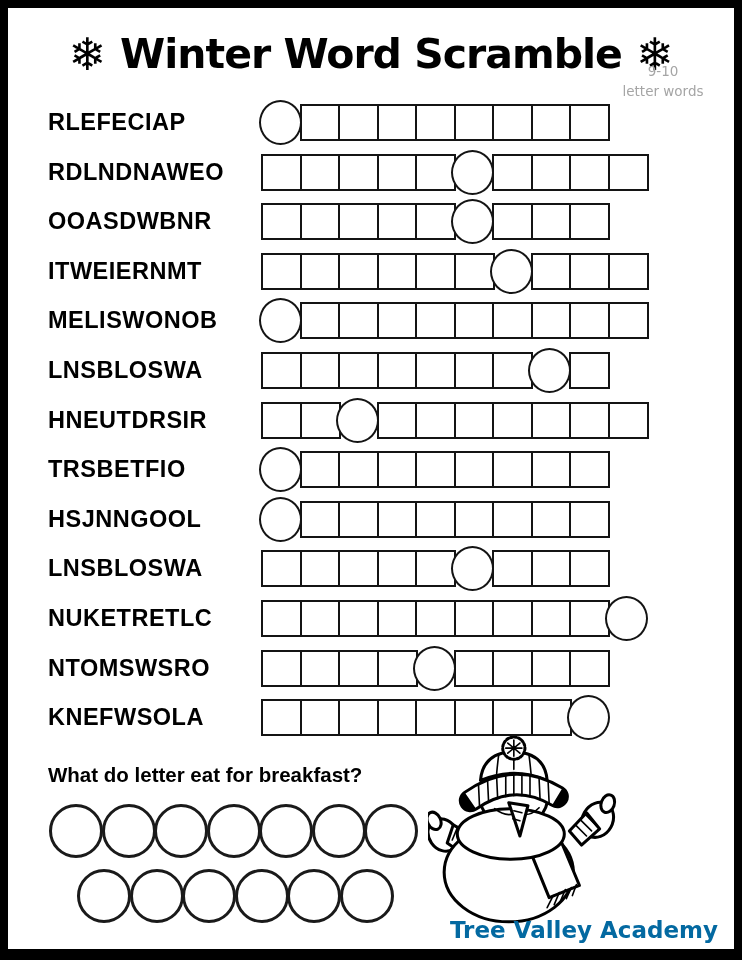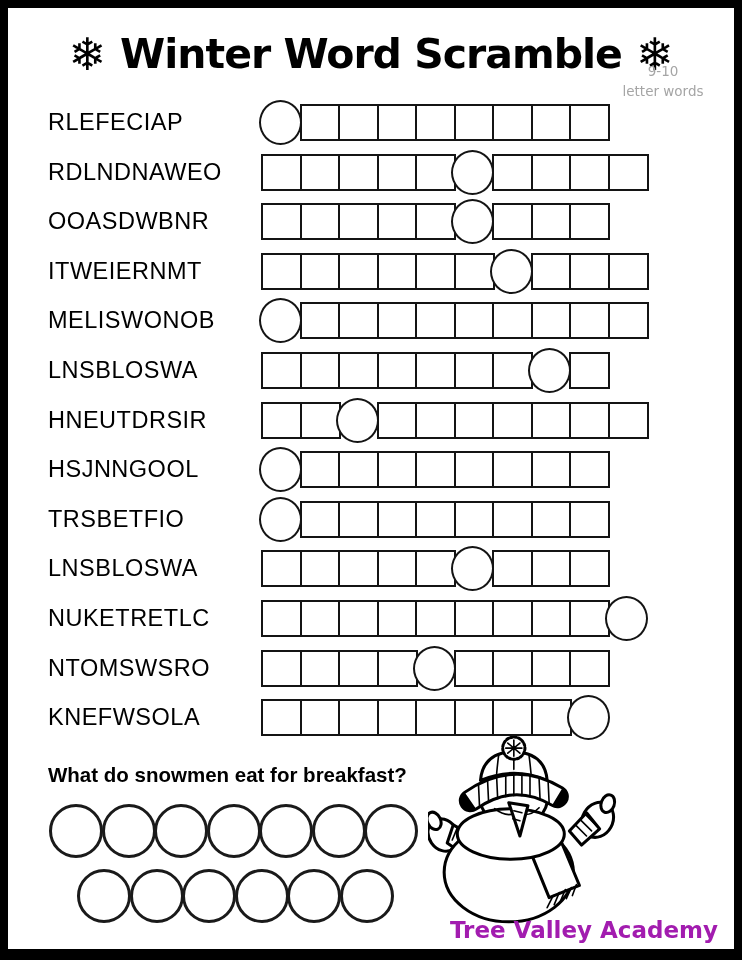--- a/index.html
+++ b/index.html
@@ -29,21 +29,21 @@
   .note {
     position:absolute; top:54px; right:16px; width:110px;
     text-align:center; font-size:13.5px; line-height:1.45;
     font-family:"DejaVu Sans", sans-serif;
   }
   
   .rows { position:absolute; top:96px; left:40px; }
   .scramble-row { display:flex; align-items:center; height:37px; margin-bottom:12.6px; }
   .scramble-label {
     width:213px; flex:0 0 213px;
-    font-weight:normal; font-size:23.5px; letter-spacing:0.5px; color:#000;
+    font-weight:bold; font-size:23.5px; letter-spacing:0.5px; color:#000;
   }
   .cells { display:flex; align-items:center; }
   .cell { box-sizing:border-box; background:#fff; }
   .cell.square {
     width:41px; height:37px;
     border:2.5px solid #141414;
     margin-right:-2.5px;
   }
   .cell.circle {
     width:43px; height:45px;
@@ -191,48 +191,48 @@
           <div class="cell square"></div>
           <div class="cell square"></div>
           <div class="cell square"></div>
           <div class="cell square"></div>
           <div class="cell square"></div>
           <div class="cell square"></div>
           <div class="cell square"></div>
         </div>
       </div>
       <div class="scramble-row">
+        <div class="scramble-label">TRSBETFIO</div>
+        <div class="cells">
+          <div class="cell circle"></div>
+          <div class="cell square"></div>
+          <div class="cell square"></div>
+          <div class="cell square"></div>
+          <div class="cell square"></div>
+          <div class="cell square"></div>
+          <div class="cell square"></div>
+          <div class="cell square"></div>
+          <div class="cell square"></div>
+        </div>
+      </div>
+      <div class="scramble-row">
         <div class="scramble-label">HSJNNGOOL</div>
         <div class="cells">
           <div class="cell circle"></div>
           <div class="cell square"></div>
           <div class="cell square"></div>
           <div class="cell square"></div>
           <div class="cell square"></div>
           <div class="cell square"></div>
           <div class="cell square"></div>
           <div class="cell square"></div>
           <div class="cell square"></div>
         </div>
       </div>
       <div class="scramble-row">
-        <div class="scramble-label">TRSBETFIO</div>
-        <div class="cells">
-          <div class="cell circle"></div>
-          <div class="cell square"></div>
-          <div class="cell square"></div>
-          <div class="cell square"></div>
-          <div class="cell square"></div>
-          <div class="cell square"></div>
-          <div class="cell square"></div>
-          <div class="cell square"></div>
-          <div class="cell square"></div>
-        </div>
-      </div>
-      <div class="scramble-row">
         <div class="scramble-label">LNSBLOSWA</div>
         <div class="cells">
           <div class="cell square"></div>
           <div class="cell square"></div>
           <div class="cell square"></div>
           <div class="cell square"></div>
           <div class="cell square"></div>
           <div class="cell circle"></div>
           <div class="cell square"></div>
           <div class="cell square"></div>
@@ -277,21 +277,21 @@
           <div class="cell square"></div>
           <div class="cell square"></div>
           <div class="cell square"></div>
           <div class="cell square"></div>
           <div class="cell square"></div>
           <div class="cell circle"></div>
         </div>
       </div>
     </div>
 
-  <div class="riddle-question">What do snowmen eat for breakfast?</div>
+  <div class="riddle-question">What do letter eat for breakfast?</div>
   <div class="answer-row r0" id="answer-row-0">
       <div class="answer-circle"></div>
       <div class="answer-circle"></div>
       <div class="answer-circle"></div>
       <div class="answer-circle"></div>
       <div class="answer-circle"></div>
       <div class="answer-circle"></div>
       <div class="answer-circle"></div>
     </div>
   <div class="answer-row r1" id="answer-row-1">
@@ -336,14 +336,14 @@
     <path class="st" d="M70,19 Q69,26 68,37 M85,16 L85,33 M100,19 Q101,26 102,37"></path>
 
     <path class="st" d="M42,64 Q85,34 128,60" style="stroke-width:23"></path>
     <path d="M42,64 Q85,34 128,60" style="fill:none;stroke:#fff;stroke-width:17"></path>
     <path class="st" d="M50,48 L51,69 M59,44 L60,65 M68,41 L69,62 M77,39 L77,60 M85,38 L85,59 M93,38 L93,59 M101,39 L101,60 M110,42 L111,63 M119,46 L120,67"></path>
 
     <circle class="ln" cx="85" cy="12" r="11" style="stroke-dasharray:2 2"></circle>
     <path class="st" d="M79,7 L91,17 M91,7 L79,17 M85,4 L85,20 M77,12 L93,12"></path>
   </svg>
 
-  <div class="credit" style="color: #a21caf; margin-left: 12px;">Tree Valley Academy</div>
+  <div class="credit" style="color: #0369a1; margin-left: 12px;">Tree Valley Academy</div>
 </div>
 
 </body></html>

